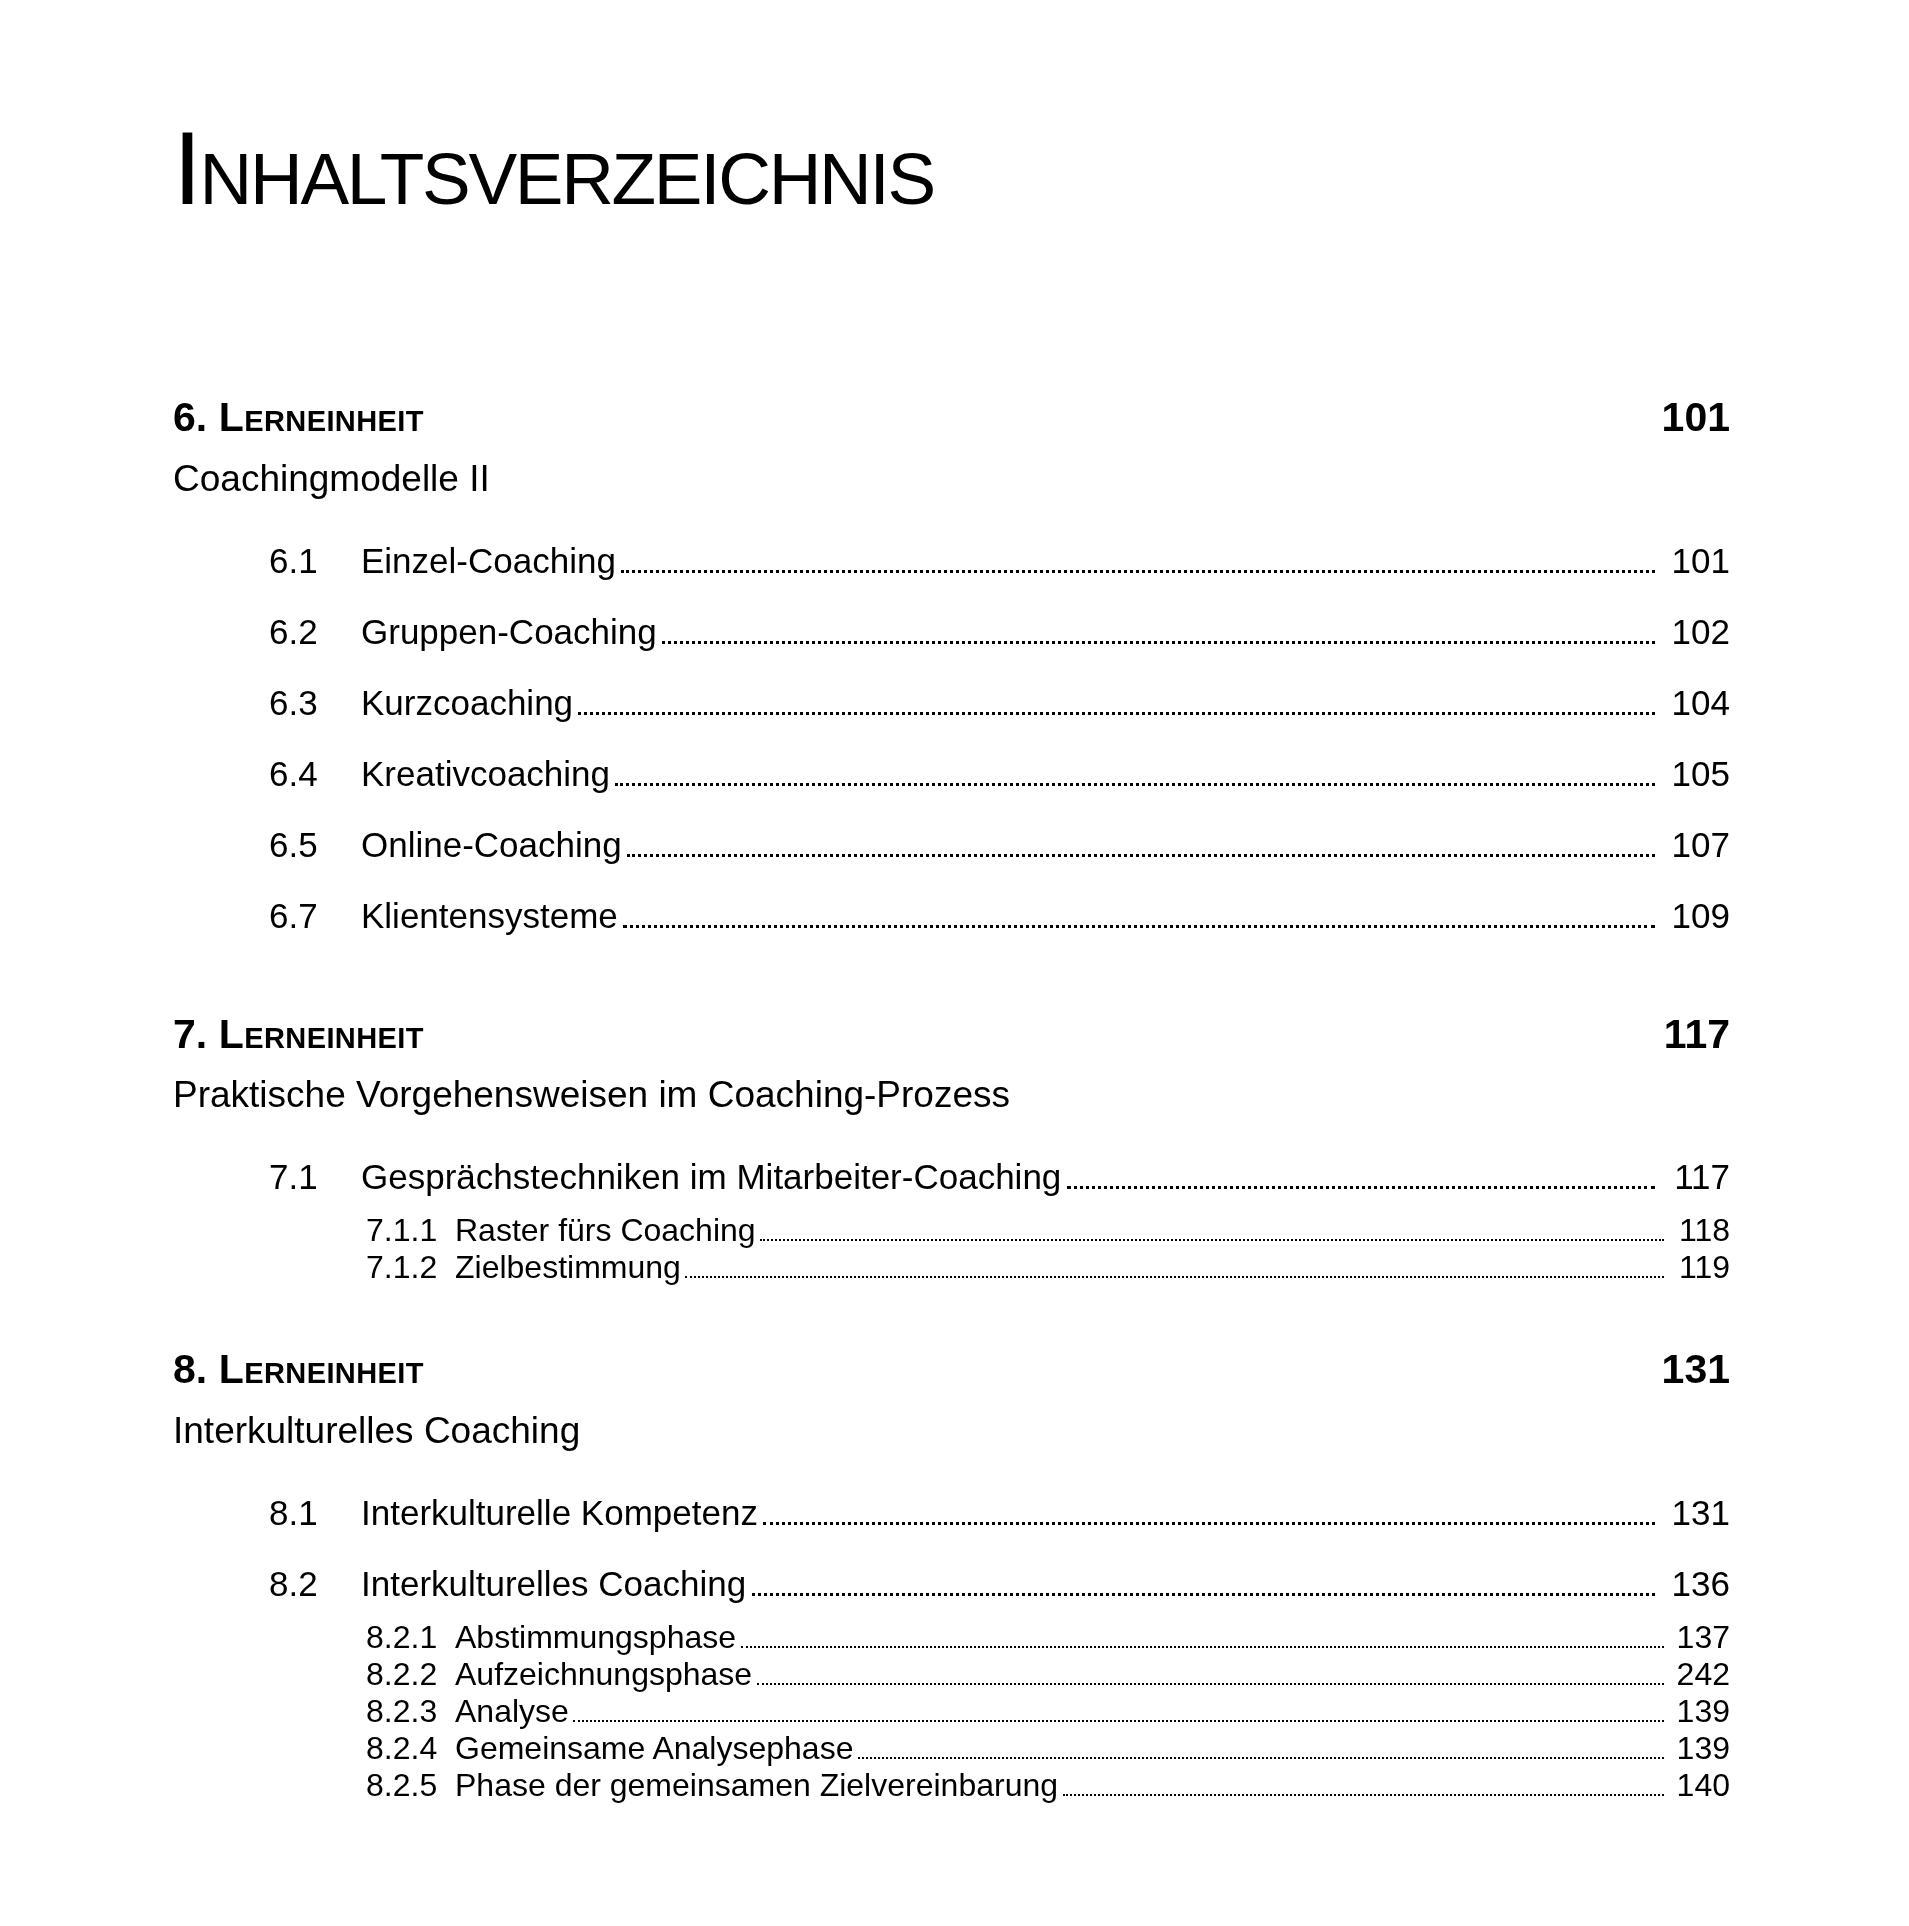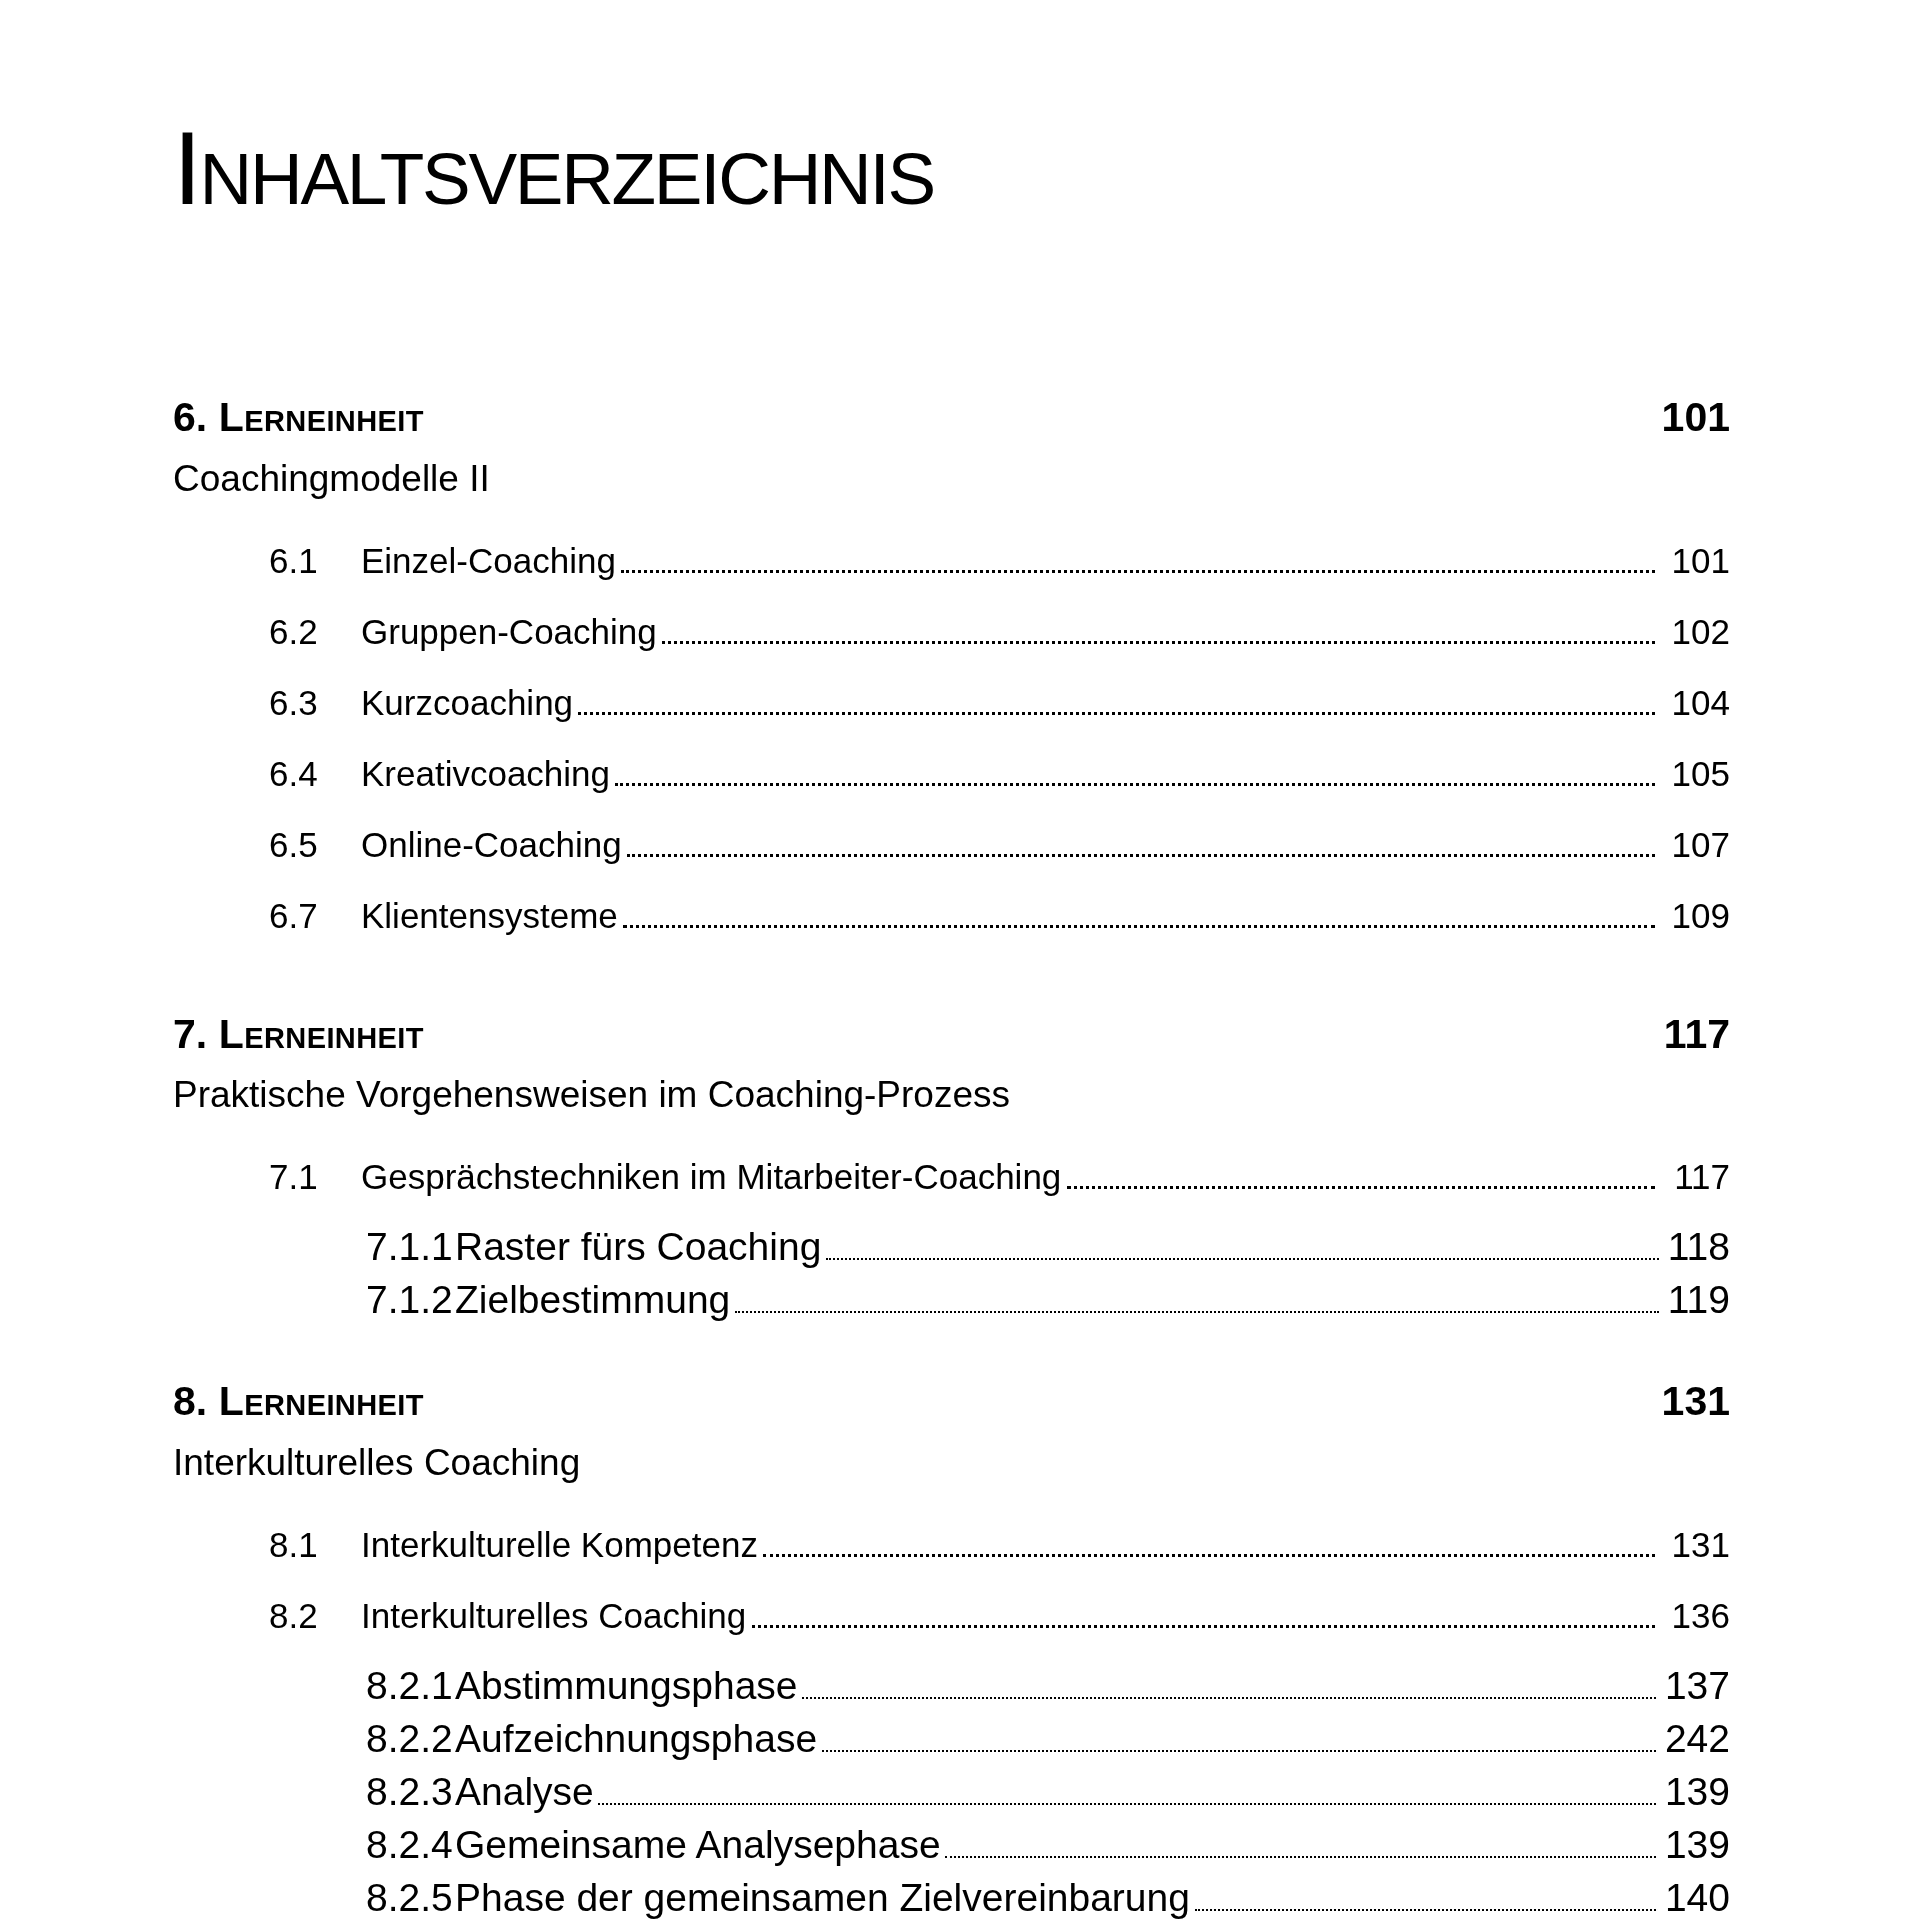--- a/index.html
+++ b/index.html
@@ -43,32 +43,32 @@
   .sec-sub {
     font-size: 37px;
     line-height: 46px;
     margin-top: 13.5px;
     white-space: nowrap;
   }
   .entries { margin-top: 23px; }
   .row { display: flex; align-items: baseline; }
   .row.lvl1 { font-size: 35px; line-height: 71px; padding-left: 96px; }
   .row.lvl1 .num { flex: 0 0 92px; }
-  .row.lvl2 { font-size: 39px; line-height: 37px; padding-left: 193px; }
+  .row.lvl2 { font-size: 32px; line-height: 37px; padding-left: 193px; }
   .row.lvl2 .num { flex: 0 0 89px; }
   .etitle { white-space: nowrap; }
   .leader {
     flex: 1;
     min-width: 23px;
     border-bottom: 3.5px dotted #000000;
     margin: 0 10px 0 5.4px;
   }
   .row.lvl2 .leader { border-bottom-width: 2.7px; margin: 0 8.5px 0 4.6px; }
   .pg { min-width: 65px; text-align: right; }
-  .row.lvl2 .pg { min-width: 58px; margin-top: 16px; }
+  .row.lvl2 .pg { min-width: 58px; }
 </style>
 </head>
 <body>
 
 <div class="page">
   <h1 class="title">Inhaltsverzeichnis</h1>
   <div id="toc">
       <section class="sec first">
         <div class="sec-head">
           <span class="sec-num">6.</span>

